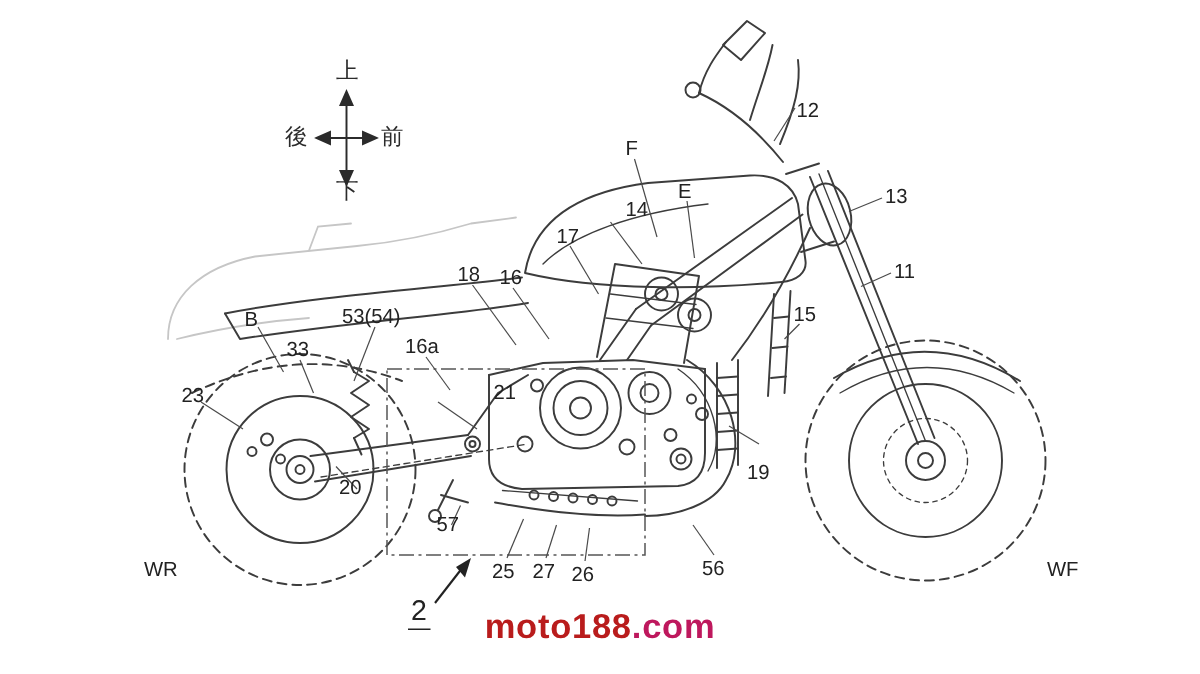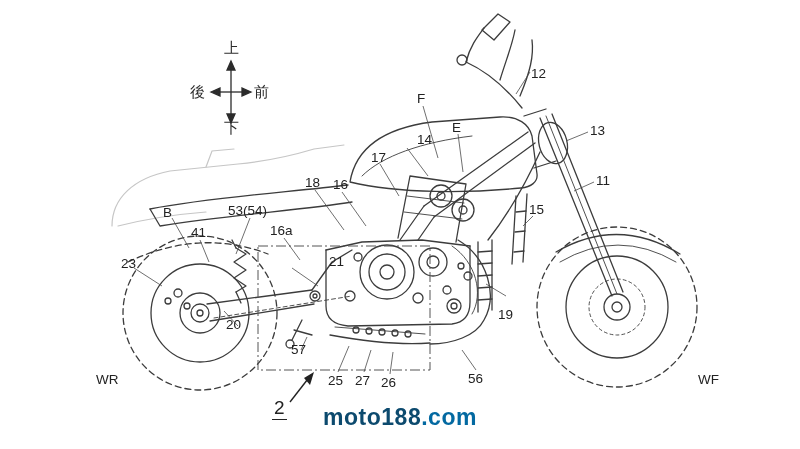--- a/index.html
+++ b/index.html
@@ -258,33 +258,33 @@
       <span class="part-label" style="left: 596px; top: 174px;">11</span>
       <span class="part-label" style="left: 417px; top: 92px;">F</span>
       <span class="part-label" style="left: 452px; top: 121px;">E</span>
       <span class="part-label" style="left: 397px; top: 133px; margin-left: 20px;">14</span>
       <span class="part-label" style="left: 371px; top: 151px;">17</span>
       <span class="part-label" style="left: 305px; top: 176px;">18</span>
       <span class="part-label" style="left: 333px; top: 178px;">16</span>
       <span class="part-label" style="left: 529px; top: 203px; text-align: right;">15</span>
       <span class="part-label" style="left: 163px; top: 206px;">B</span>
       <span class="part-label" style="left: 228px; top: 204px;">53(54)</span>
-      <span class="part-label" style="left: 191px; top: 226px;">41</span>
+      <span class="part-label" style="left: 191px; top: 226px;">33</span>
       <span class="part-label" style="left: 270px; top: 224px;">16a</span>
       <span class="part-label" style="left: 121px; top: 257px;">23</span>
       <span class="part-label" style="left: 281px; top: 255px; margin-left: 48px;">21</span>
       <span class="part-label" style="left: 498px; top: 288px; margin-top: 20px;">19</span>
       <span class="part-label" style="left: 226px; top: 318px;">20</span>
       <span class="part-label" style="left: 291px; top: 343px;">57</span>
       <span class="part-label" style="left: 328px; top: 374px;">25</span>
       <span class="part-label" style="left: 355px; top: 374px;">27</span>
       <span class="part-label" style="left: 381px; top: 376px;">26</span>
       <span class="part-label" style="left: 468px; top: 372px;">56</span>
       <span class="part-label emphasis" style="left: 272px; top: 398px;">2</span>
       <span class="part-label" style="left: 96px; top: 373px;">WR</span>
       <span class="part-label" style="left: 698px; top: 373px;">WF</span>
     </div>
 
   <div class="watermark">
-    <span style="color: #0c4a6e;">moto188</span><span style="color: #0369a1;">.com</span>
+    <span style="color: #b91c1c;">moto188</span><span style="color: #be185d;">.com</span>
   </div>
 
 </div>
 
 </body></html>

